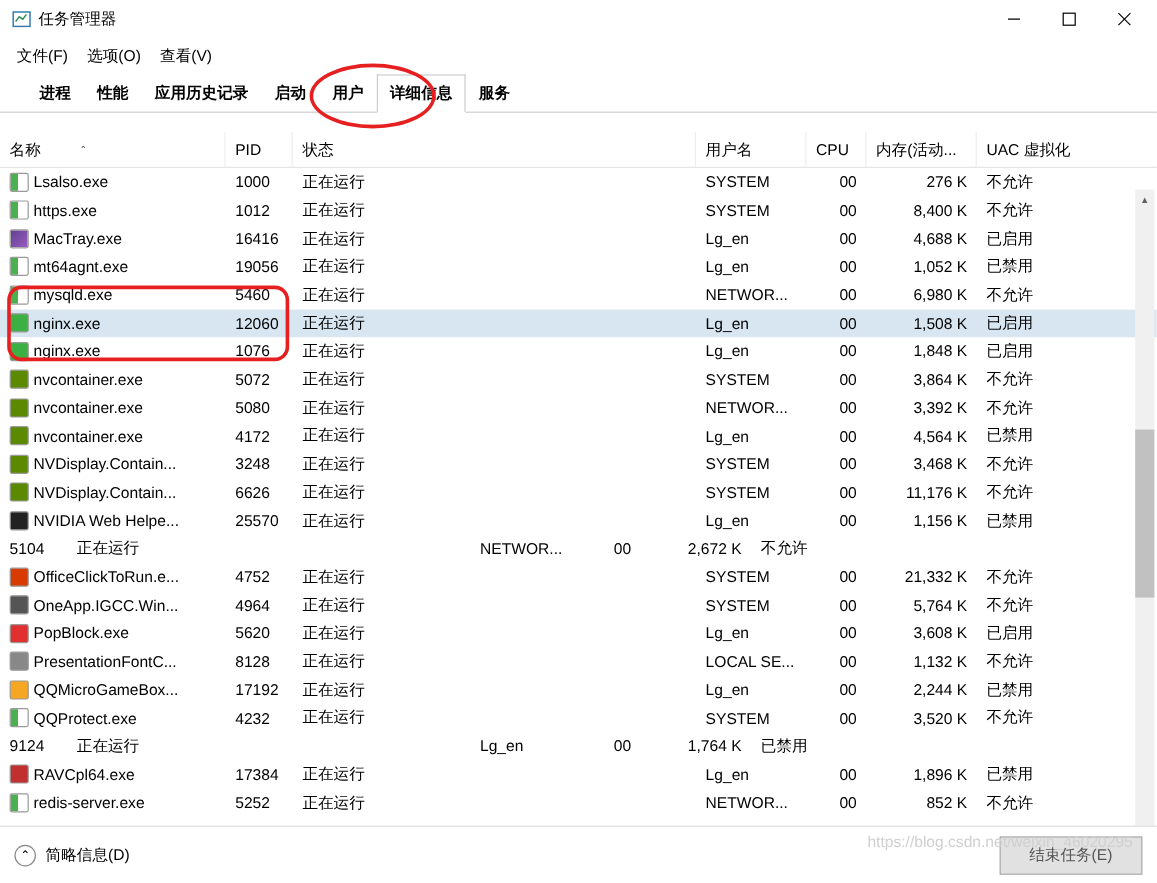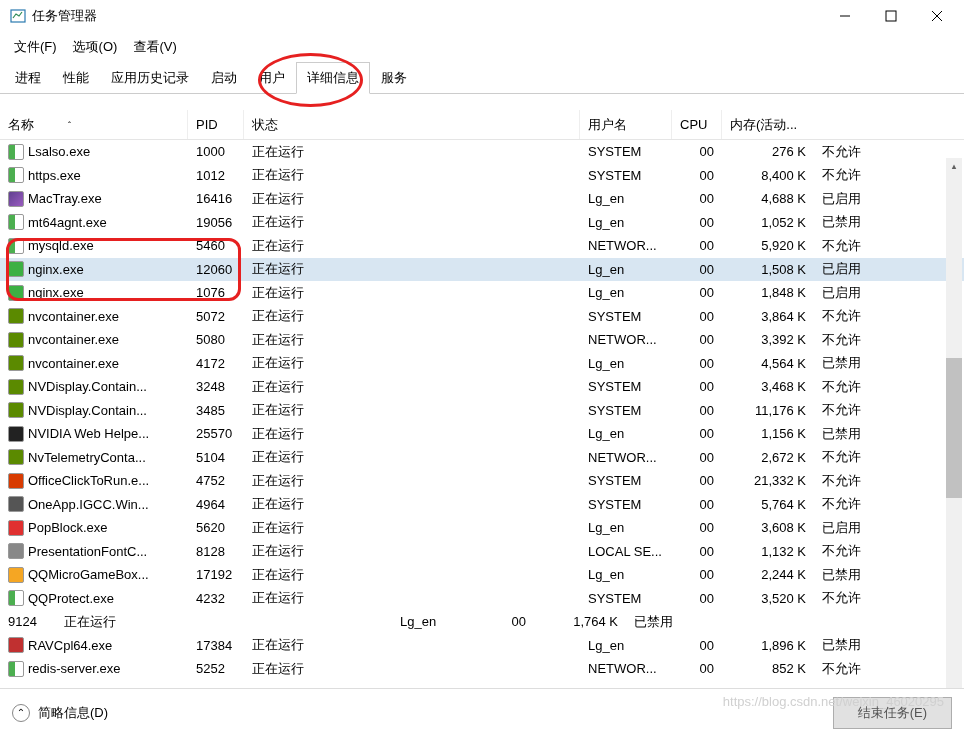--- a/index.html
+++ b/index.html
@@ -8,21 +8,21 @@
 .titlebar { display: flex; align-items: center; height: 32px; padding: 0 4px; }
 .titlebar .icon { width: 16px; height: 16px; margin: 0 6px; display: inline-block; }
 .titlebar .title { flex: 1; font-size: 13px; }
 .win-controls { display: flex; }
 .win-btn { width: 46px; height: 32px; display: flex; align-items: center; justify-content: center; font-size: 12px; }
 .win-btn svg { width: 12px; height: 12px; stroke: #000; stroke-width: 1; fill: none; }
 
 .menubar { display: flex; padding: 4px 8px; gap: 4px; }
 .menu-item { padding: 2px 6px; font-size: 13px; }
 
-.tabs { display: flex; border-bottom: 1px solid #ccc; padding-left: 4px; position: relative; }
+.tabs { display: flex; border-bottom: 1px solid #ccc; padding-left: 22px; position: relative; font-weight: bold; }
 .tab { padding: 6px 10px; font-size: 13px; border: 1px solid transparent; border-bottom: none; position: relative; }
 .tab.active { background: #fff; border-color: #ccc; border-bottom: 1px solid #fff; margin-bottom: -1px; }
 
 .content { position: relative; height: 614px; }
 .header-row { display: flex; border-bottom: 1px solid #e5e5e5; height: 30px; margin-top: 16px; }
 .header-cell { padding: 4px 8px; font-size: 13px; position: relative; border-right: 1px solid #eee; height: 100%; display: flex; align-items: center; }
 .header-cell:last-child { border-right: none; }
 .sort-marker { font-size: 9px; margin-left: 30px; }
 
 .rows { overflow-y: auto; height: 570px; position: relative; }
@@ -108,20 +108,21 @@
   <div class="header-row">
     <div class="header-cell c-name">
         <span>名称</span>
         <span class="sort-marker">ˆ</span>
       </div>
     <div class="header-cell c-pid">PID</div>
     <div class="header-cell c-status">状态</div>
     <div class="header-cell c-user">用户名</div>
     <div class="header-cell c-cpu">CPU</div>
     <div class="header-cell c-mem">内存(活动...</div>
+    <div class="header-cell c-uac">UAC 虚拟化</div>
   </div>
 
   <div class="rows" id="rows">
       <div class="row">
         <div class="cell c-name">
           <span class="proc-icon" style="background:linear-gradient(90deg,#4caf50 40%,#fff 40%);border:1px solid #999"></span>
           <span>Lsalso.exe</span>
         </div>
         <div class="cell c-pid">1000</div>
         <div class="cell c-status">正在运行</div>
@@ -168,21 +169,21 @@
       </div>
       <div class="row">
         <div class="cell c-name">
           <span class="proc-icon" style="background:linear-gradient(90deg,#4caf50 40%,#fff 40%);border:1px solid #999"></span>
           <span>mysqld.exe</span>
         </div>
         <div class="cell c-pid">5460</div>
         <div class="cell c-status">正在运行</div>
         <div class="cell c-user">NETWOR...</div>
         <div class="cell c-cpu">00</div>
-        <div class="cell c-mem">5,920 K</div>
+        <div class="cell c-mem">6,980 K</div>
         <div class="cell c-uac">不允许</div>
       </div>
       <div class="row selected">
         <div class="cell c-name">
           <span class="proc-icon" style="background:#3cb043;border:1px solid #999"></span>
           <span>nginx.exe</span>
         </div>
         <div class="cell c-pid">12060</div>
         <div class="cell c-status">正在运行</div>
         <div class="cell c-user">Lg_en</div>
@@ -248,44 +249,40 @@
         <div class="cell c-user">SYSTEM</div>
         <div class="cell c-cpu">00</div>
         <div class="cell c-mem">3,468 K</div>
         <div class="cell c-uac">不允许</div>
       </div>
       <div class="row">
         <div class="cell c-name">
           <span class="proc-icon" style="background:#5b8a00;border:1px solid #999"></span>
           <span>NVDisplay.Contain...</span>
         </div>
-        <div class="cell c-pid">3485</div>
+        <div class="cell c-pid">6626</div>
         <div class="cell c-status">正在运行</div>
         <div class="cell c-user">SYSTEM</div>
         <div class="cell c-cpu">00</div>
         <div class="cell c-mem">11,176 K</div>
         <div class="cell c-uac">不允许</div>
       </div>
       <div class="row">
         <div class="cell c-name">
           <span class="proc-icon" style="background:#222;border:1px solid #999"></span>
           <span>NVIDIA Web Helpe...</span>
         </div>
         <div class="cell c-pid">25570</div>
         <div class="cell c-status">正在运行</div>
         <div class="cell c-user">Lg_en</div>
         <div class="cell c-cpu">00</div>
         <div class="cell c-mem">1,156 K</div>
         <div class="cell c-uac">已禁用</div>
       </div>
       <div class="row">
-        <div class="cell c-name">
-          <span class="proc-icon" style="background:#5b8a00;border:1px solid #999"></span>
-          <span>NvTelemetryConta...</span>
-        </div>
         <div class="cell c-pid">5104</div>
         <div class="cell c-status">正在运行</div>
         <div class="cell c-user">NETWOR...</div>
         <div class="cell c-cpu">00</div>
         <div class="cell c-mem">2,672 K</div>
         <div class="cell c-uac">不允许</div>
       </div>
       <div class="row">
         <div class="cell c-name">
           <span class="proc-icon" style="background:#d83b01;border:1px solid #999"></span>

